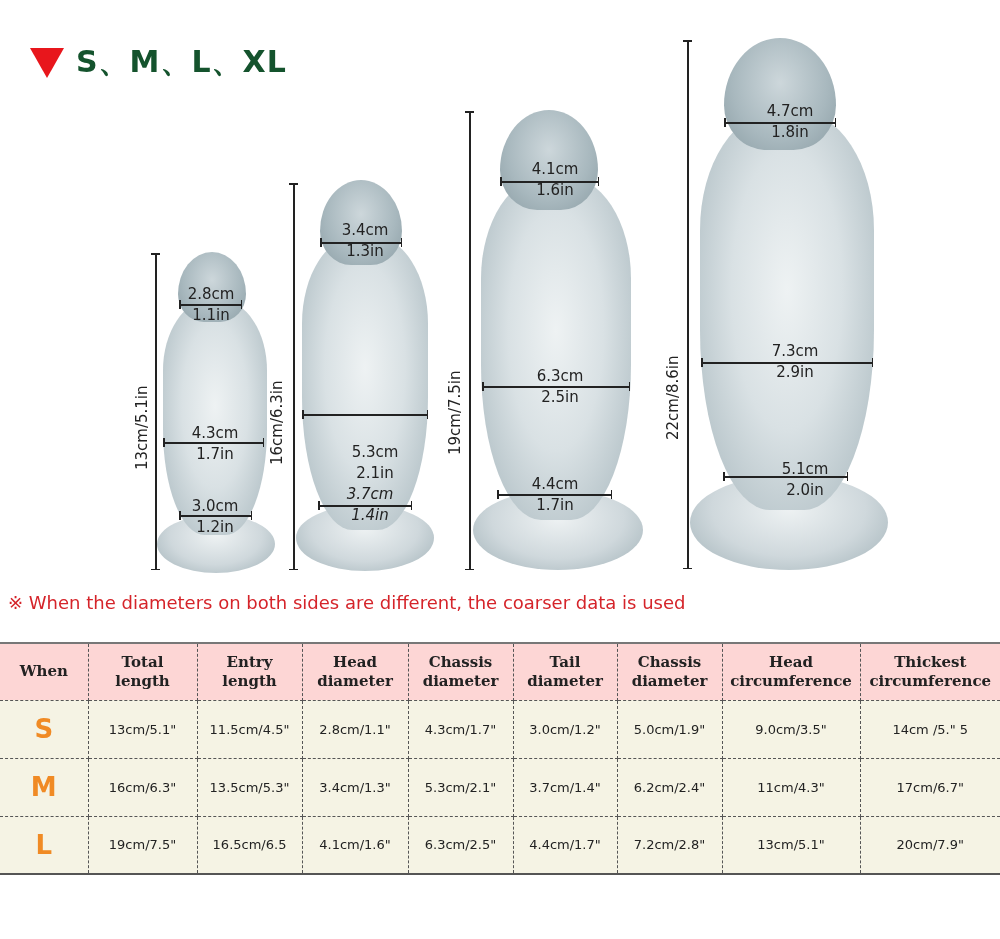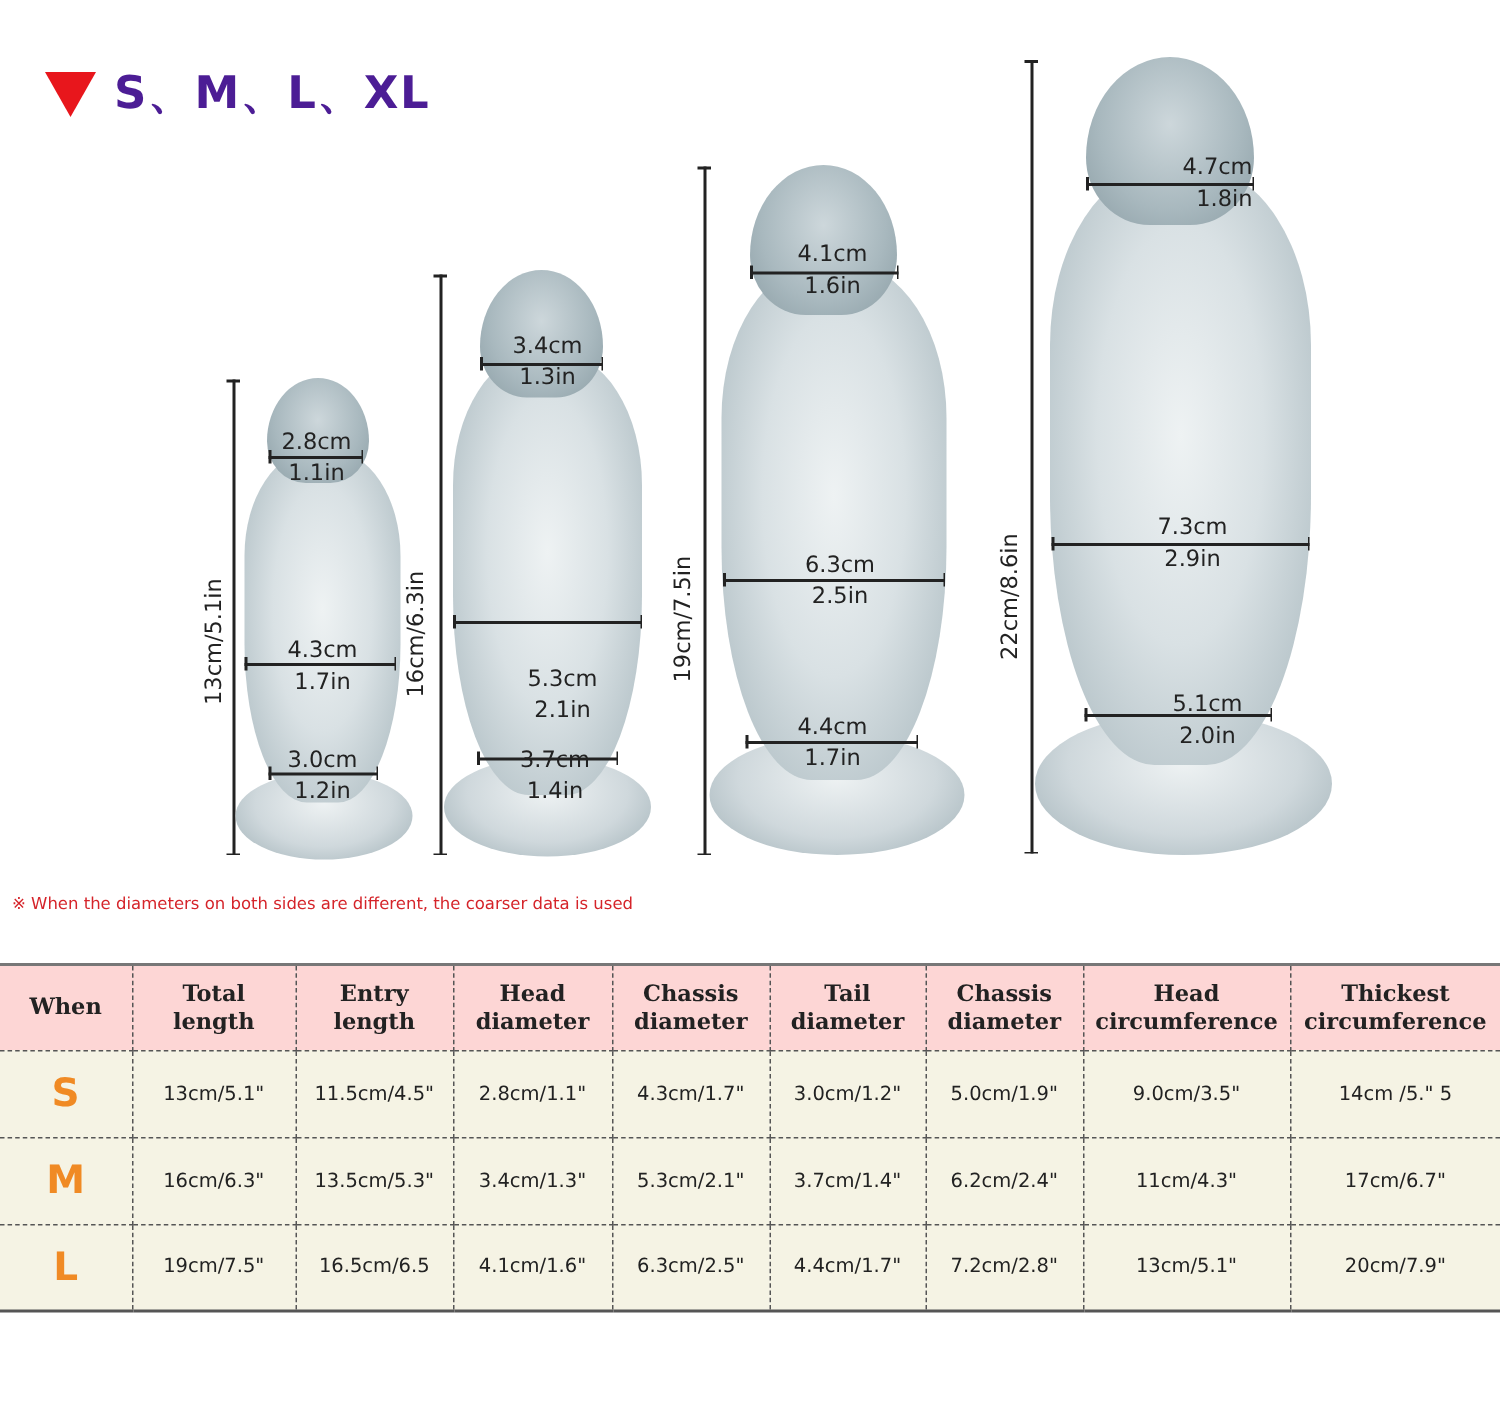--- a/index.html
+++ b/index.html
@@ -1,34 +1,34 @@
 <!DOCTYPE html>
 <html><head>
 <meta charset="utf-8">
 <style>
   * { box-sizing: border-box; margin: 0; padding: 0; }
   html, body { width: 1000px; height: 939px; background: #ffffff; overflow: hidden; }
   body { position: relative; font-family: "DejaVu Sans", sans-serif; color: #222; }
 
   .title { position: absolute; left: 30px; top: 42px; height: 40px; display: flex; align-items: center; }
   .title .tri { width: 0; height: 0; border-left: 17px solid transparent; border-right: 17px solid transparent; border-top: 30px solid #e8161c; margin-right: 12px; margin-top: 2px; }
-  .title .txt { font-family: "DejaVu Sans", sans-serif; font-weight: bold; color: #4c1d95; font-size: 30px; letter-spacing: 1px; }
+  .title .txt { font-family: "DejaVu Sans", sans-serif; font-weight: bold; color: #14532d; font-size: 30px; letter-spacing: 1px; }
   .body-shape { position: absolute; background: radial-gradient(ellipse at 50% 45%, #eef2f3 0%, #d9e1e4 45%, #b9c6cb 80%, #9fb0b6 100%); }
   .head-shape { position: absolute; border-radius: 50% 50% 38% 38% / 60% 60% 40% 40%; background: radial-gradient(ellipse at 50% 40%, #cdd7db 0%, #a8b8be 60%, #8c9ea5 100%); }
   .base-shape { position: absolute; border-radius: 50%; background: radial-gradient(ellipse at 50% 35%, #eef2f3 0%, #cfd8dc 55%, #9fb0b6 100%); }
   .vline { position: absolute; width: 1.5px; background: #222; }
   .vline::before, .vline::after { content: ""; position: absolute; left: -4px; width: 9px; height: 1.5px; background: #222; }
   .vline::before { top: 0; } .vline::after { bottom: 0; }
   .vlabel { position: absolute; font-size: 15px; color: #222; transform: rotate(-90deg); transform-origin: left top; white-space: nowrap; }
   .hline { position: absolute; height: 1.5px; background: #222; }
   .hline::before, .hline::after { content: ""; position: absolute; top: -4px; width: 1.5px; height: 9px; background: #222; }
   .hline::before { left: 0; } .hline::after { right: 0; }
   .mlabel { position: absolute; font-size: 15px; color: #222; line-height: 21px; text-align: center; white-space: nowrap; }
 
-  .notes { position: absolute; left: 8px; top: 593px; font-size: 11px; color: #d5242a; line-height: 20px; }
+  .notes { position: absolute; left: 8px; top: 593px; font-size: 18px; color: #d5242a; line-height: 20px; }
 
   table.spec { position: absolute; left: 0; top: 642px; width: 1000px; border-collapse: collapse; table-layout: fixed; }
   table.spec th, table.spec td { border-right: 1px dashed #555; border-bottom: 1px dashed #555; text-align: center; }
   table.spec tr > *:last-child { border-right: none; }
   table.spec thead tr { border-top: 2px solid #777; }
   table.spec th { background: #fdd6d5; height: 57px; font-family: "DejaVu Serif", serif; font-weight: bold; font-size: 15px; color: #222; line-height: 19px; }
   table.spec td { background: #f5f3e4; height: 58px; font-size: 13px; color: #222; }
   table.spec td.size { font-weight: bold; font-size: 26px; color: #f08a24; }
   table.spec tbody tr:last-child td { border-bottom: 2px solid #555; }
 </style>
@@ -73,21 +73,21 @@
   <div class="mlabel" style="left:325px; top:220px; width:80px;">
     <div>3.4cm</div>
       <div>1.3in</div>
   </div>
   <div class="hline" style="left:302px; top:414px; width:126px;"></div>
   <div class="mlabel" style="left:330px; top:394px; width:90px;margin-top:48px;">
     <div>5.3cm</div>
       <div>2.1in</div>
   </div>
   <div class="hline" style="left:318px; top:505px; width:94px;"></div>
-  <div class="mlabel" style="left:325px; top:496px; width:90px;">
+  <div class="mlabel" style="left:325px; top:484px; width:90px;font-style:italic;">
     <div>3.7cm</div>
       <div>1.4in</div>
   </div>
 </div>
 
 <div>
   <div class="vline" style="left:469px; top:111px; height:459px;"></div>
   <div class="vlabel" style="left:446px; top:455px;">19cm/7.5in</div>
   <div class="base-shape" style="left:473px; top:490px; width:170px; height:80px;"></div>
   <div class="body-shape" style="left:481px; top:175px; width:150px; height:345px; border-radius:45% 45% 40% 40% / 30% 30% 45% 45%;"></div>
@@ -109,21 +109,21 @@
   </div>
 </div>
 
 <div>
   <div class="vline" style="left:687px; top:40px; height:529px;"></div>
   <div class="vlabel" style="left:664px; top:440px;">22cm/8.6in</div>
   <div class="base-shape" style="left:690px; top:475px; width:198px; height:95px;"></div>
   <div class="body-shape" style="left:700px; top:110px; width:174px; height:400px; border-radius:45% 45% 40% 40% / 30% 30% 45% 45%;"></div>
   <div class="head-shape" style="left:724px; top:38px; width:112px; height:112px;"></div>
   <div class="hline" style="left:724px; top:122px; width:112px;"></div>
-  <div class="mlabel" style="left:745px; top:101px; width:90px;text-align:right;">
+  <div class="mlabel" style="left:745px; top:101px; width:90px;">
     <div>4.7cm</div>
       <div>1.8in</div>
   </div>
   <div class="hline" style="left:701px; top:362px; width:172px;"></div>
   <div class="mlabel" style="left:750px; top:341px; width:90px;">
     <div>7.3cm</div>
       <div>2.9in</div>
   </div>
   <div class="hline" style="left:723px; top:476px; width:125px;"></div>
   <div class="mlabel" style="left:760px; top:459px; width:90px;">

